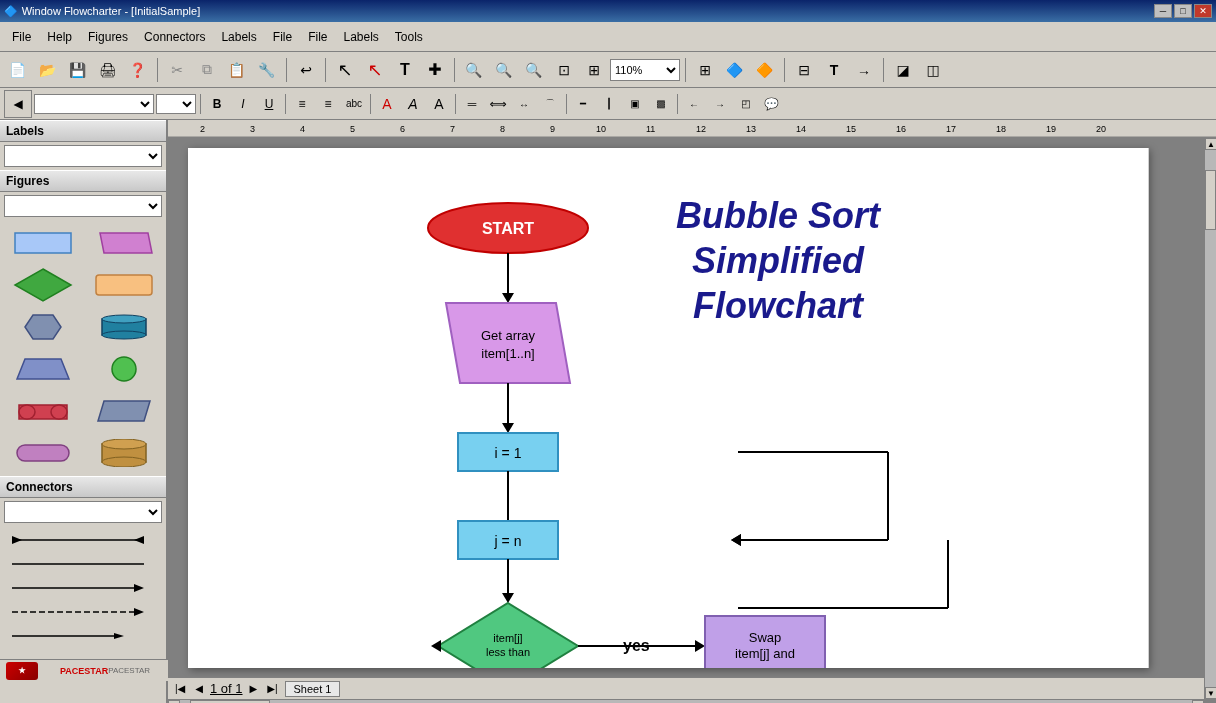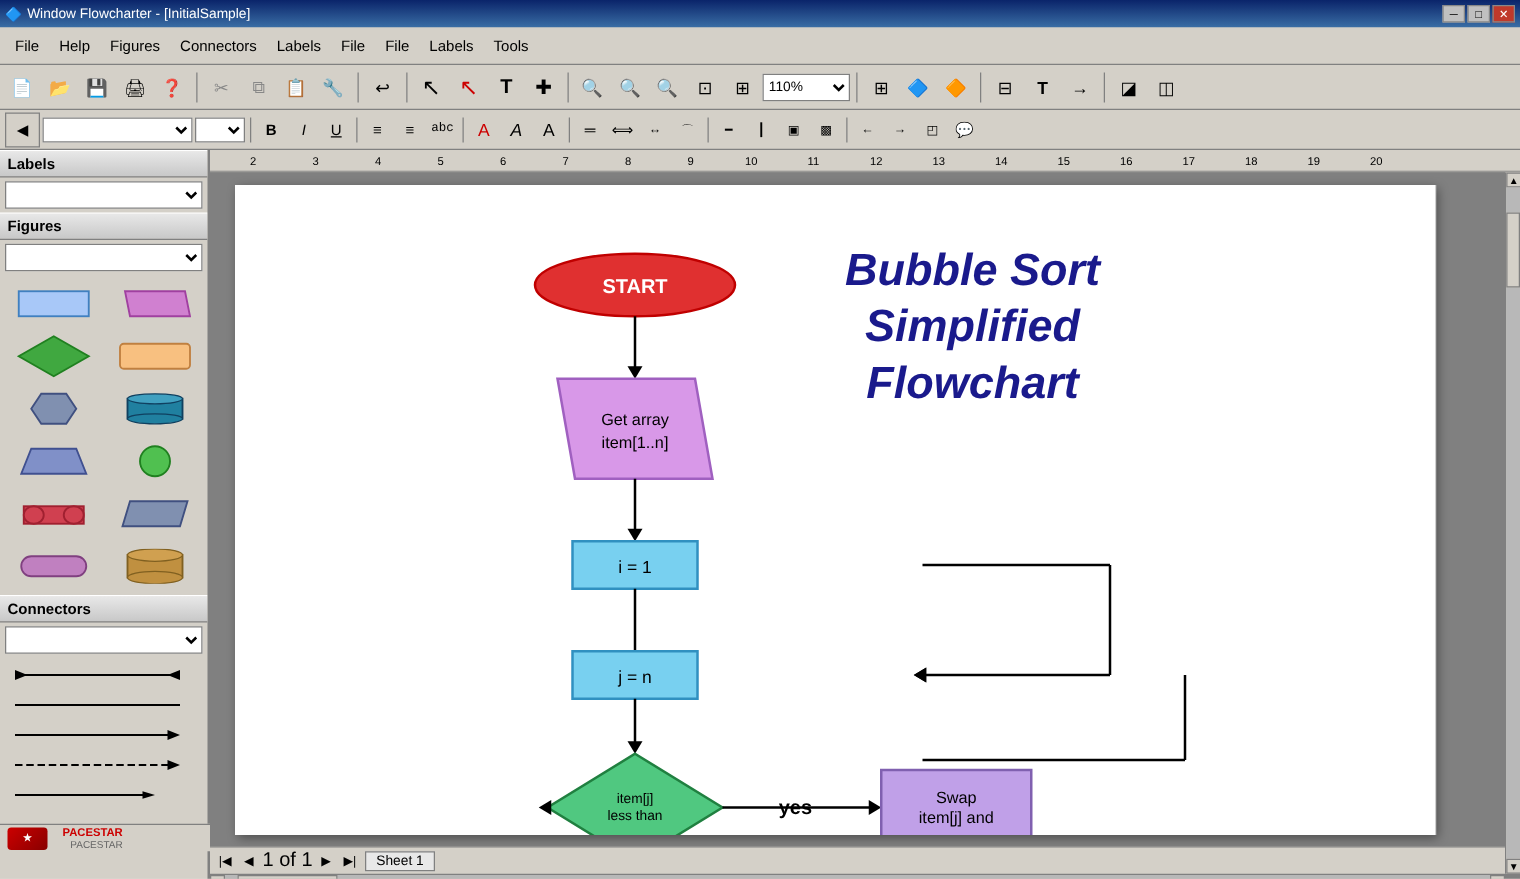--- a/index.html
+++ b/index.html
@@ -333,21 +333,21 @@
   <select class="fsize-select">
     <option></option>
   </select>
   <div class="fmt-sep"></div>
   <div class="fmt-btn" style="font-weight:bold;">B</div>
   <div class="fmt-btn" style="font-style:italic;">I</div>
   <div class="fmt-btn" style="text-decoration:underline;">U</div>
   <div class="fmt-sep"></div>
   <div class="fmt-btn">≡</div>
   <div class="fmt-btn">≡</div>
-  <div class="fmt-btn" style="font-size:10px;font-family:Liberation Mono, monospace;">abc</div>
+  <div class="fmt-btn" style="font-size:10px;">abc</div>
   <div class="fmt-sep"></div>
   <div class="fmt-btn" style="font-size:14px; color:#c00;">A</div>
   <div class="fmt-btn" style="font-style:italic; font-size:14px;">A</div>
   <div class="fmt-btn" style="font-size:14px;">A</div>
   <div class="fmt-sep"></div>
   <div class="fmt-btn">═</div>
   <div class="fmt-btn">⟺</div>
   <div class="fmt-btn" style="font-size:10px;">↔</div>
   <div class="fmt-btn" style="font-size:10px;">⌒</div>
   <div class="fmt-sep"></div>
@@ -492,21 +492,21 @@
             <line x1="4" y1="8" x2="110" y2="8" stroke="#000" stroke-width="1.5"></line>
             <polygon points="116,8 106,5 106,11" fill="#000"></polygon>
           </svg>
       </div>
     </div>
 
     <div id="pacestar" style="position:absolute; bottom:22px; left:0; width:168px;">
       <div style="width:32px; height:18px; background:linear-gradient(135deg,#c00,#800); border-radius:3px; display:flex; align-items:center; justify-content:center;">
         <span style="color:white; font-size:8px; font-weight:bold;">★</span>
       </div>
-      <div style="display:flex; flex-direction:column; margin-left:8px;text-align:right;">
+      <div style="display:flex; flex-direction:row; margin-left:18px;text-align:right;">
         <span style="font-size:9px; font-weight:bold; color:#c00;">PACESTAR</span>
         <span style="font-size:8px; color:#666;">PACESTAR</span>
       </div>
     </div>
   </div>
 
   <div id="canvas-area">
 
     <div id="ruler-h">
       <svg width="100%" height="18" style="position:absolute;top:0;left:0;">
@@ -615,19 +615,19 @@
           </svg>
         </div>
 
         <div style="position:absolute; top:10px; left:980px; width:1px; height:520px; background:#d0d0d0;"></div>
       </div>
     </div>
 
     <div id="pagebar" style="position:absolute; bottom:12px; left:0; right:12px; height:22px; background:#d4d0c8; border-top:1px solid #808080; display:flex; align-items:center; gap:4px; padding:0 4px;">
       <div class="page-nav-btn">|◀</div>
       <div class="page-nav-btn">◀</div>
-      <span style="font-size:16px;">1 of 1</span>
+      <span style="font-size:13px;text-decoration:underline;">1 of 1</span>
       <div class="page-nav-btn">▶</div>
       <div class="page-nav-btn">▶|</div>
       <div class="page-tab">Sheet 1</div>
     </div>
   </div>
 </div>
 
 </body></html>

